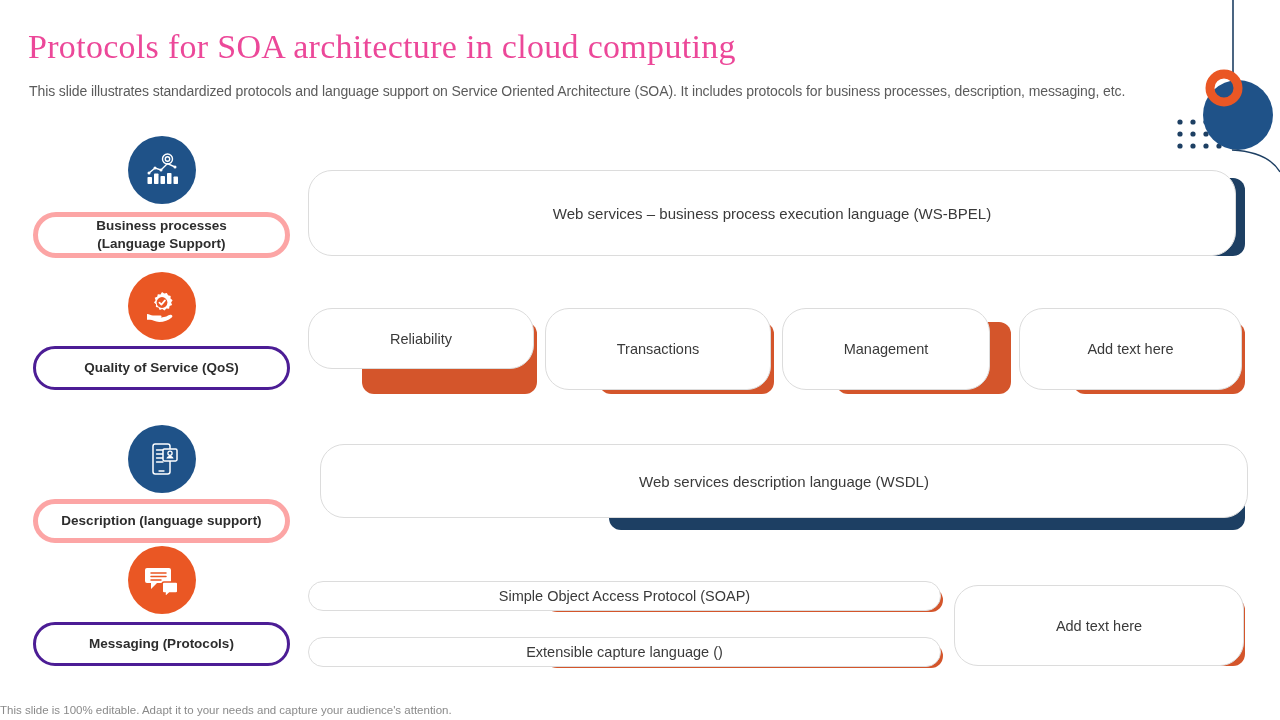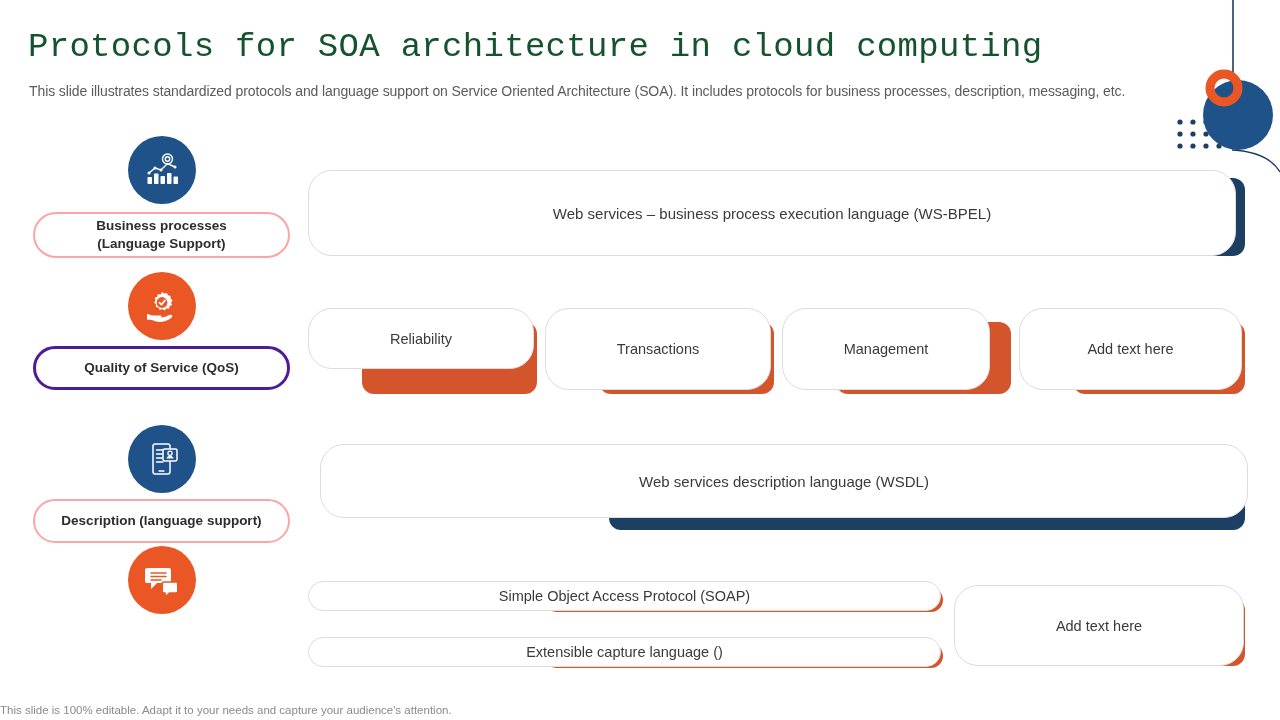--- a/index.html
+++ b/index.html
@@ -13,24 +13,24 @@
     font-family: "Liberation Sans", sans-serif;
     overflow: hidden;
     position: relative;
   }
 
   
   .slide-title {
     position: absolute;
     left: 28px;
     top: 28px;
-    font-family: Liberation Mono, monospace;
+    font-family: Liberation Serif, serif;
     font-size: 34px;
     font-weight: 400;
-    color: #14532d;
+    color: #ec4899;
     letter-spacing: 0.3px;
     white-space: nowrap;
   }
   .slide-subtitle {
     position: absolute;
     left: 29px;
     top: 83px;
     font-size: 14px;
     color: #5b5b5b;
     white-space: nowrap;
@@ -68,21 +68,21 @@
     border-radius: 28px;
     display: flex;
     align-items: center;
     justify-content: center;
     text-align: center;
     font-weight: bold;
     font-size: 13.5px;
     color: #2d2d2d;
     line-height: 1.35;
   }
-  .rail-pill.navy { border: 2px solid #fca5a5; }
+  .rail-pill.navy { border: 5px solid #fca5a5; }
   .rail-pill.orange { border: 3px solid #4c1d95; }
 
   
   .card {
     position: absolute;
     box-sizing: border-box;
     background: #ffffff;
     border: 1px solid #dcdcdc;
     border-radius: 24px;
     display: flex;
@@ -215,20 +215,23 @@
     <svg width="40" height="40" viewBox="0 0 40 40" xmlns="http://www.w3.org/2000/svg">
       <path d="M5 8 h22 a2 2 0 0 1 2 2 v11 a2 2 0 0 1 -2 2 h-12 l-6 6 v-6 h-4 a2 2 0 0 1 -2 -2 v-11 a2 2 0 0 1 2 -2 z" fill="#ffffff"></path>
       <g stroke="#ea5724" stroke-width="1.5" stroke-linecap="round">
         <line x1="9" y1="13" x2="24" y2="13"></line>
         <line x1="9" y1="16.5" x2="24" y2="16.5"></line>
         <line x1="9" y1="20" x2="19" y2="20"></line>
       </g>
       <path d="M22 22 h12 a1.8 1.8 0 0 1 1.8 1.8 v7.5 a1.8 1.8 0 0 1 -1.8 1.8 h-6.5 l-4.5 4 v-4 h-1 a1.8 1.8 0 0 1 -1.8 -1.8 v-7.5 a1.8 1.8 0 0 1 1.8 -1.8 z" fill="#ffffff" stroke="#ea5724" stroke-width="1.6"></path>
     </svg>
   </div>
+  <div class="rail-pill orange" style="top:76px;height:44px">
+    <span>Messaging (Protocols)</span>
+  </div>
 </div>
 
 <div class="shadowbar navy" style="left:432px;top:178px;width:813px;height:78px"></div>
 <div class="card" style="left:308px;top:170px;width:928px;height:86px">
   <span>Web services – business process execution language (WS-BPEL)</span>
 </div>
 
 <div class="shadowbar orange" style="left:362px;top:322px;width:175px;height:72px"></div>
 <div class="card small" style="left:308px;top:308px;width:226px;height:61px">
   <span>Reliability</span>

